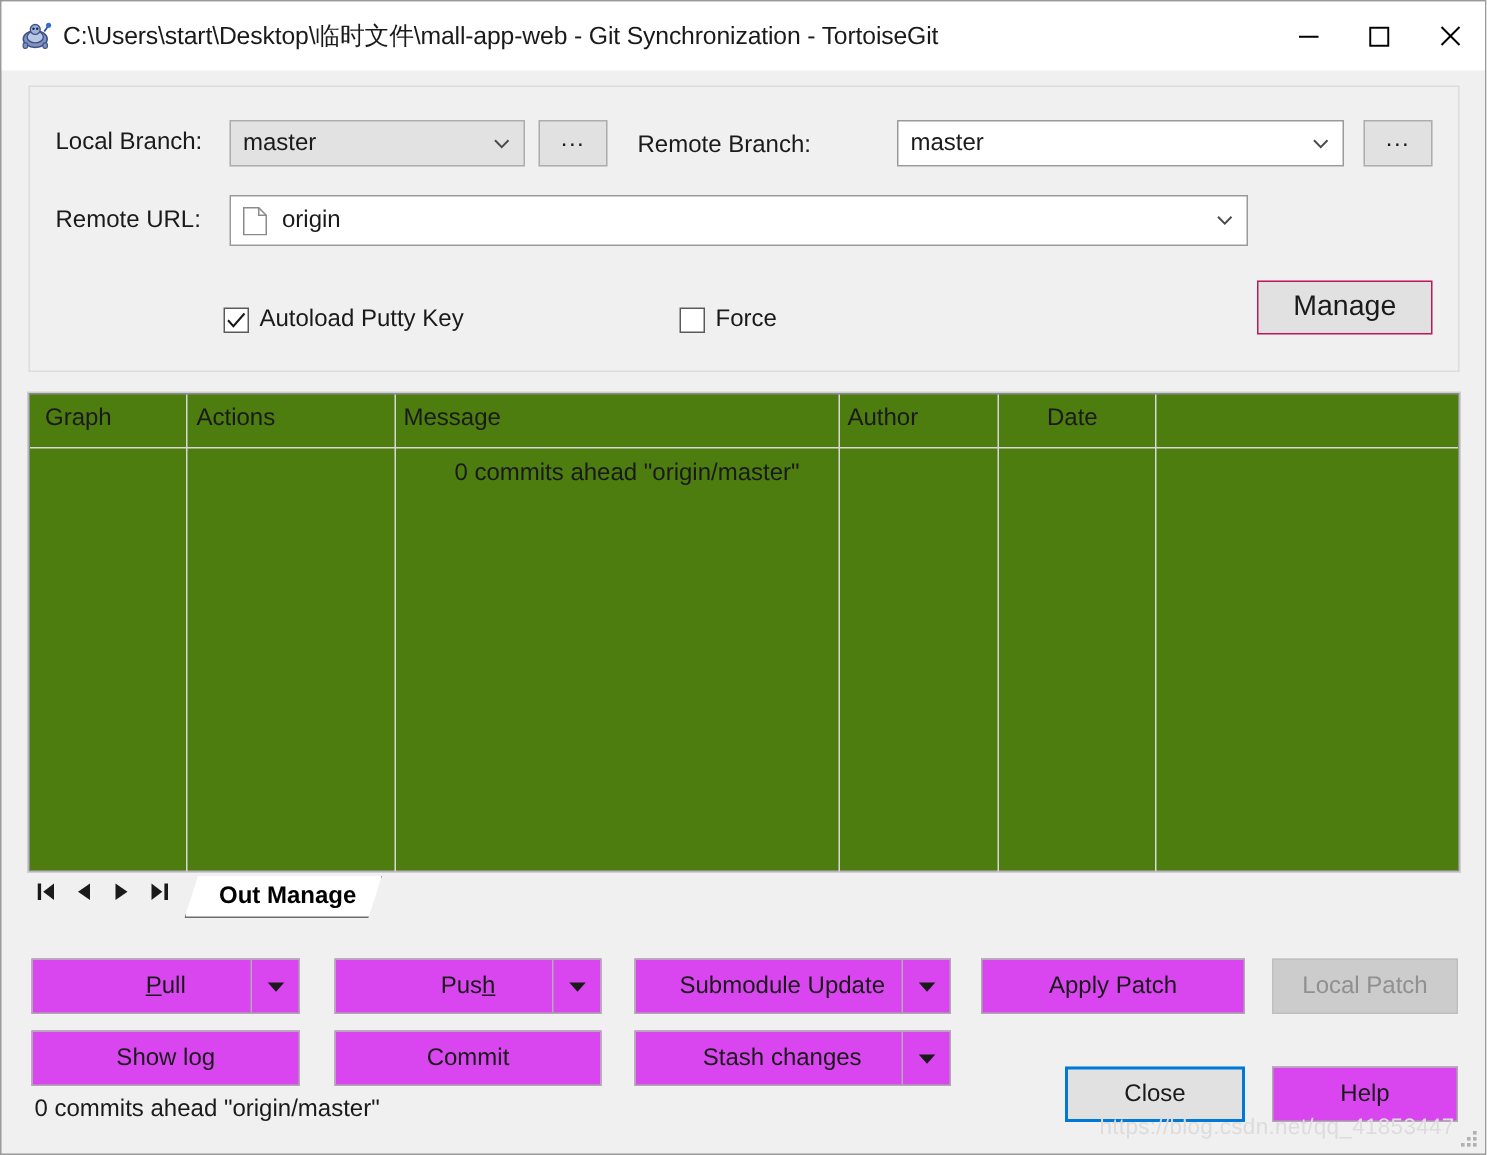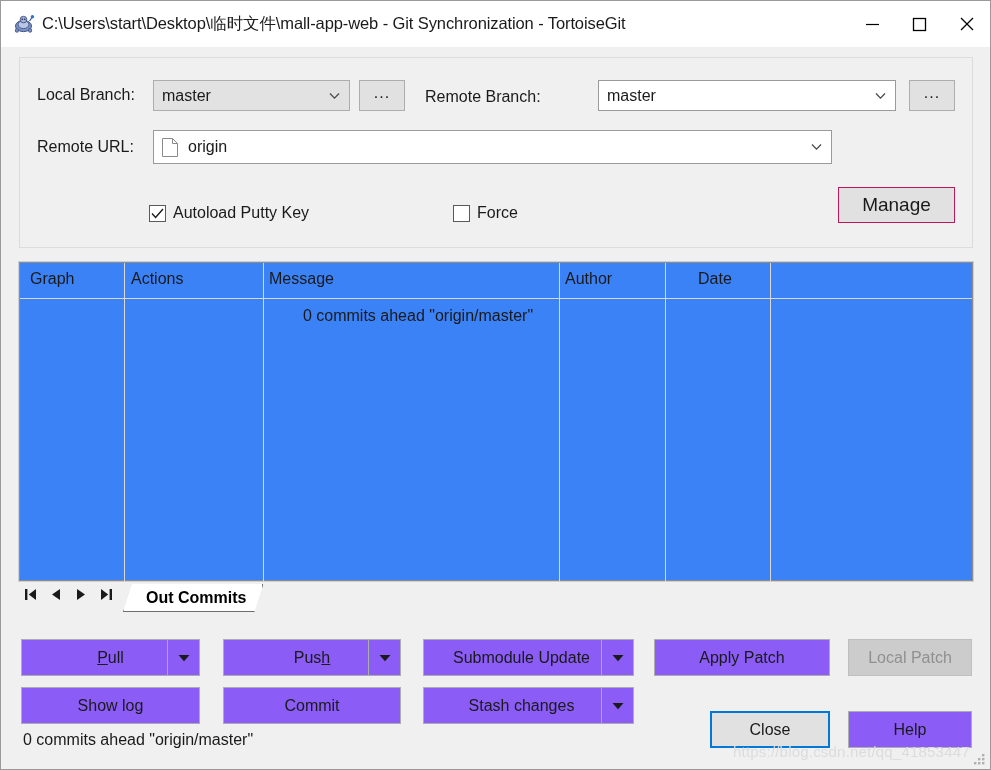--- a/index.html
+++ b/index.html
@@ -101,21 +101,21 @@
     margin-right: 7px;
     display: flex; align-items: center; justify-content: center;
     flex: 0 0 auto;
   }
   .checkrow span { font-size: 16px; color: #1a1a1a; white-space: nowrap; }
 
   
   #list-view {
     position: absolute; left: 18px; top: 261px;
     width: 954px; height: 319px;
-    background: #3b82f6;
+    background: #4d7c0f;
     border: 1px solid #8c8c8c;
     outline: 1px solid #cfcfcf;
   }
   #list-header {
     position: relative;
     height: 36px; width: 100%;
     border-bottom: 1px solid #d8d8d8;
   }
   .col-head {
     position: absolute; top: 7px;
@@ -155,21 +155,21 @@
     border-top: none;
     display: flex; align-items: center;
     font-size: 16px; font-weight: bold; color: #000;
     white-space: nowrap;
     clip-path: polygon(9px 0, 100% 0, calc(100% - 9px) 100%, 0% 100%);
   }
 
   
   .btn {
     position: absolute;
-    background: #8b5cf6;
+    background: #d946ef;
     border: 1px solid #adadad;
     display: flex; align-items: center; justify-content: center;
     font-size: 16px; color: #1a1a1a;
     white-space: nowrap;
   }
   .btn.disabled { color: #909090; background: #cccccc; border-color: #bfbfbf; }
   .btn.default { border: 2px solid #0078d7; background: #e1e1e1; }
   .split-arrow {
     position: absolute; right: 0; top: 0; bottom: 0;
     width: 32px;
@@ -317,21 +317,21 @@
             <polygon points="1,1 1,12 9,6.5" fill="#1a1a1a"></polygon>
           </svg>
       </div>
       <div class="navbtn">
         <svg width="12" height="13" viewBox="0 0 12 13">
             <polygon points="1,1 1,12 8.2,6.5" fill="#1a1a1a"></polygon>
             <rect x="9.6" y="1" width="2.4" height="11" fill="#1a1a1a"></rect>
           </svg>
       </div>
     </div>
-    <div id="tab-out-commits">Out Commits</div>
+    <div id="tab-out-commits">Out Manage</div>
   </div>
 
   <div class="btn" style="left:20px; top:638px; width:179px; height:37px;">
     <span><span class="acc">P</span>ull</span>
     <span class="split-arrow">
       <svg width="12" height="8" viewBox="0 0 12 8">
           <polygon points="0.5,1 11.5,1 6,7.2" fill="#1a1a1a"></polygon>
         </svg>
     </span>
   </div>

